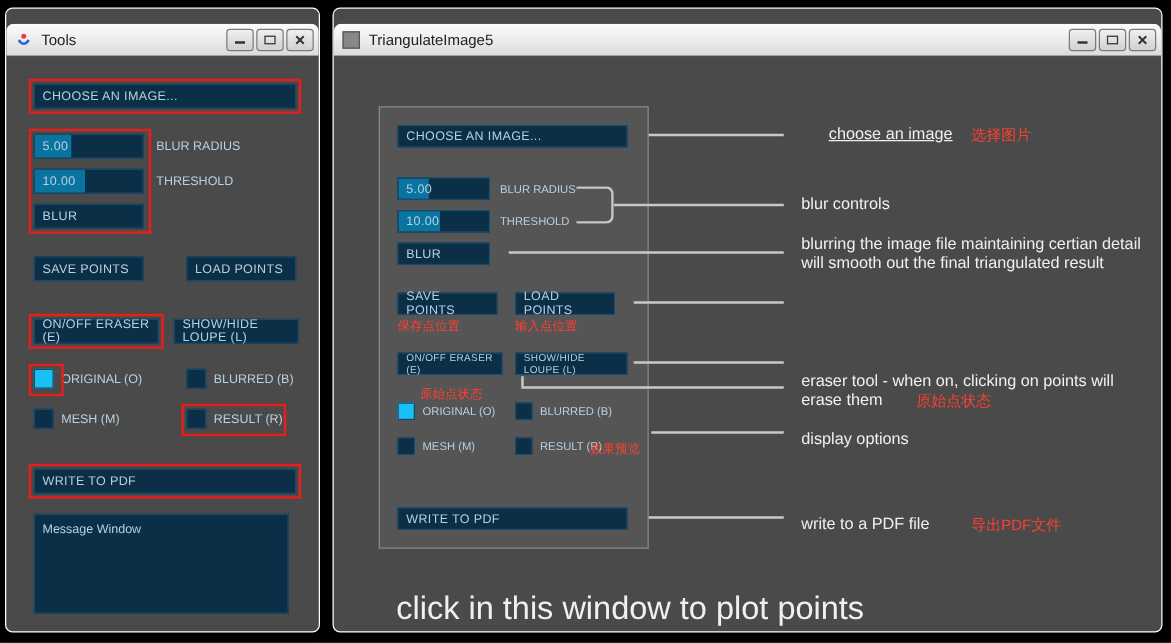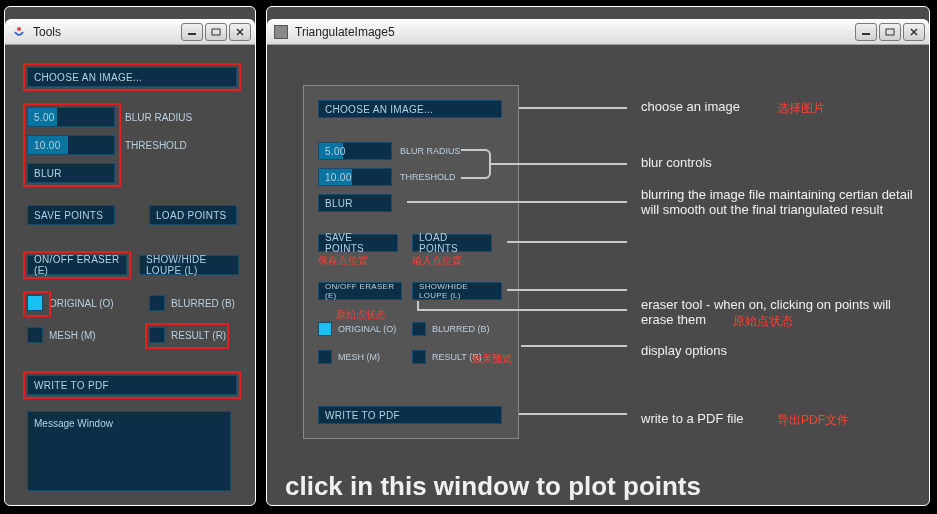--- a/index.html
+++ b/index.html
@@ -121,21 +121,22 @@
   .ann-text{position:absolute;color:var(--ann-text);font-size:13px;}
   .ann-red{color:#ff4030;font-size:12px;}
   .leader{position:absolute;background:var(--ann-line);}
   .leader.h{height:2px;}
   .leader.v{width:2px;}
   .leader-br{position:absolute;border:2px solid var(--ann-line);border-left:none;}
   .big-hint{
     position:absolute;
     color:var(--ann-text);
     font-size:26px;
-    font-weight:700;
+    font-weight:400;
+    margin-left:32px;
   }
 </style>
 </head>
 <body>
 
 <div class="window" style="left:4px;top:6px;width:252px;height:500px;">
   <div class="titlebar">
     <span class="appicon">
       <svg width="16" height="16">
           <circle cx="8" cy="5" r="2" fill="#d44"></circle>
@@ -301,21 +302,21 @@
 
     <div class="leader h" style="left:240px;top:244px;width:120px;"></div>
 
     <div class="leader v" style="left:150px;top:256px;height:8px;"></div>
     <div class="leader h" style="left:150px;top:264px;width:210px;"></div>
 
     <div class="leader h" style="left:254px;top:300px;width:106px;"></div>
 
     <div class="leader h" style="left:252px;top:368px;width:108px;"></div>
 
-    <span class="ann-text" style="left:374px;top:54px;">choose an image</span>
+    <span class="ann-text" style="left:396px;top:54px;text-decoration:underline;">choose an image</span>
     <span class="ann-text ann-red" style="left:510px;top:55px;">选择图片</span>
 
     <span class="ann-text" style="left:374px;top:110px;">blur controls</span>
 
     <span class="ann-text" style="left:374px;top:142px;width:272px;line-height:15px;">blurring the image file maintaining certian detail will smooth out the final triangulated result</span>
 
 
 
     <span class="ann-text" style="left:374px;top:252px;width:272px;line-height:15px;">eraser tool - when on, clicking on points will erase them</span>
     <span class="ann-text ann-red" style="left:466px;top:268px;">原始点状态</span>

